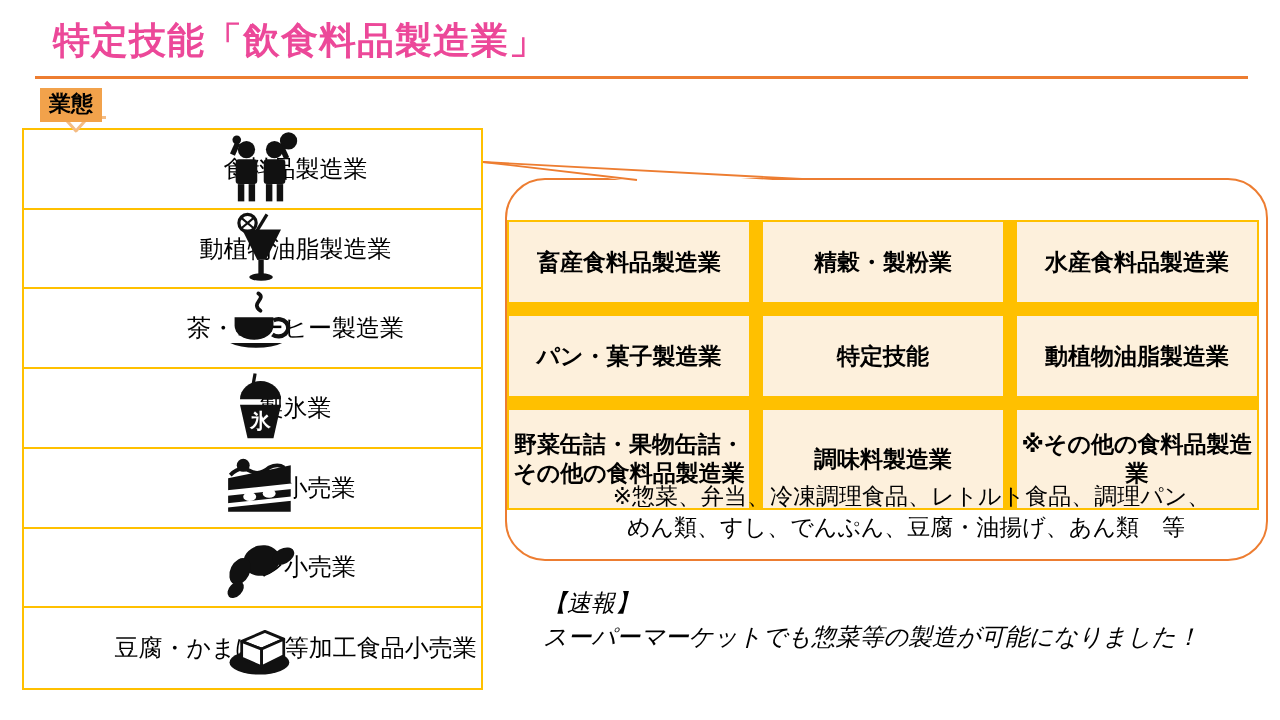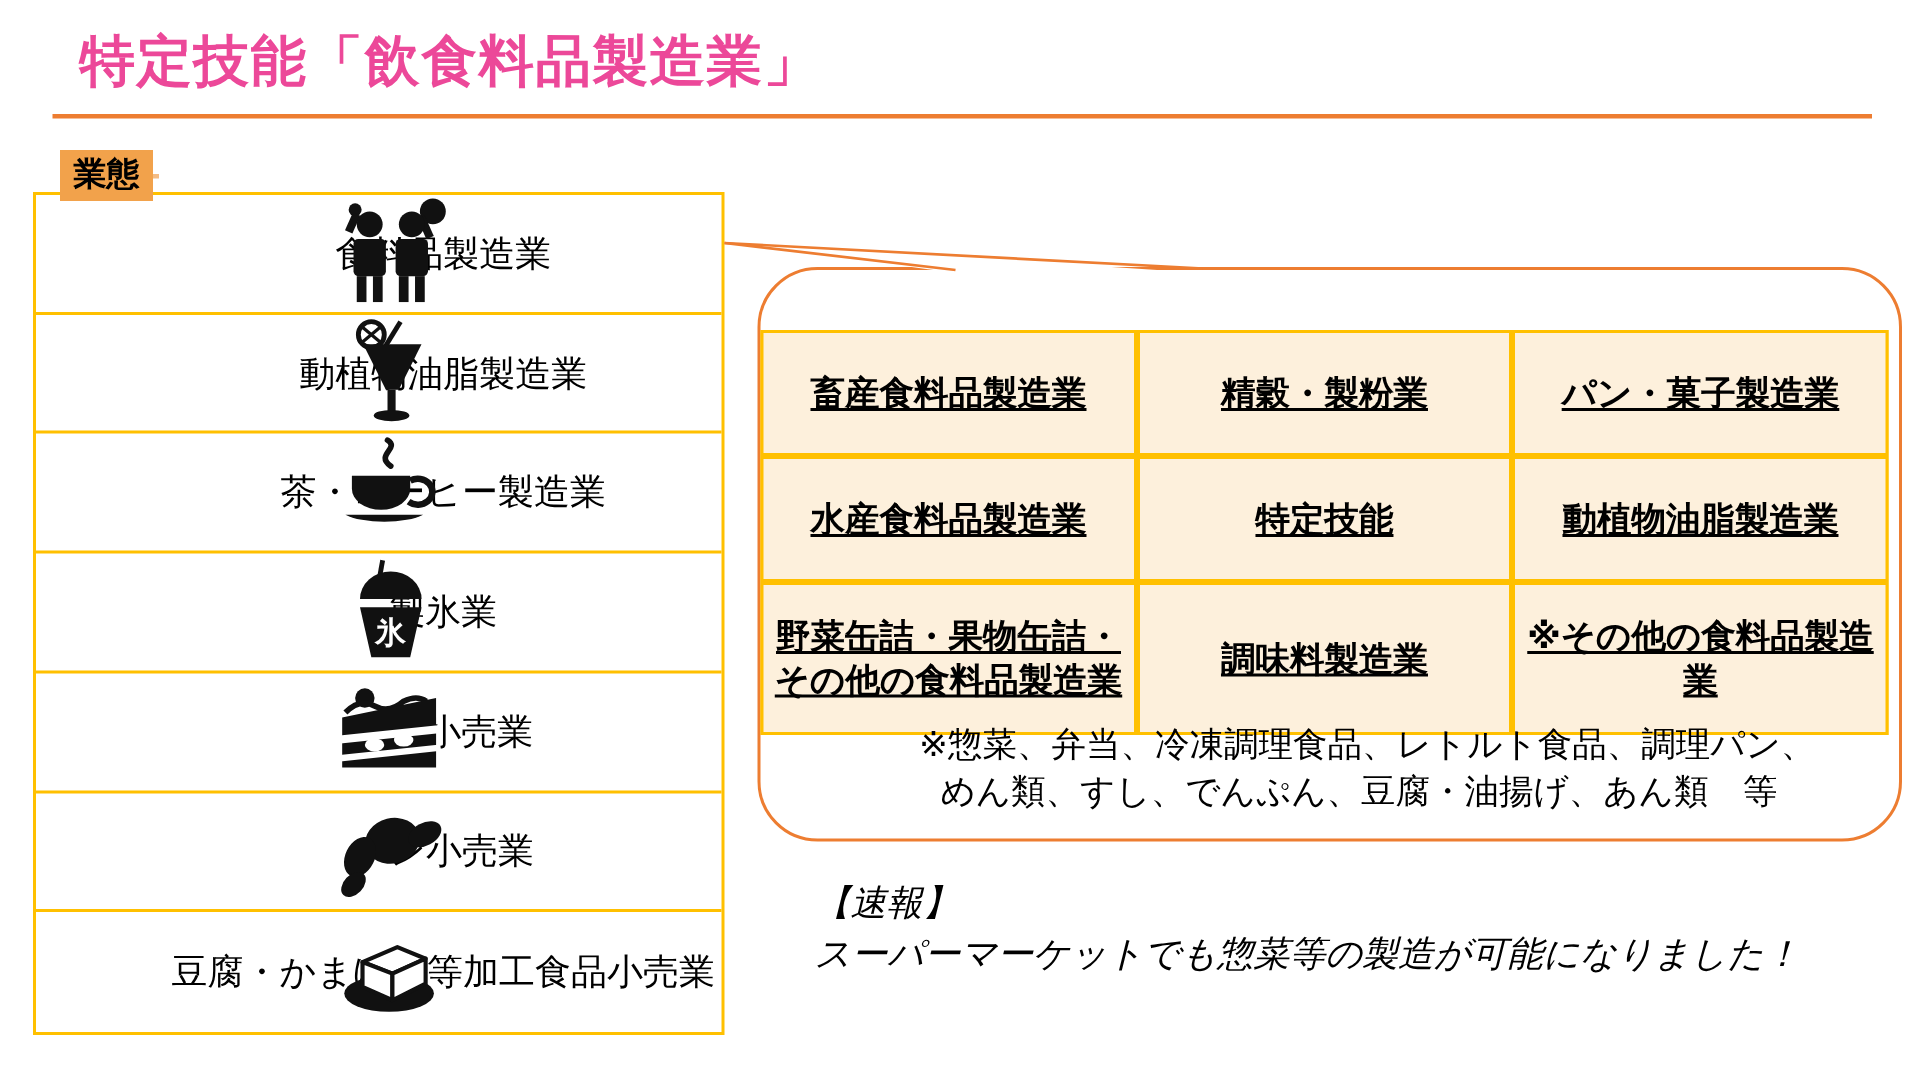--- a/index.html
+++ b/index.html
@@ -10,21 +10,21 @@
   }
   .title{
     position:absolute;left:35px;top:16px;
     font-size:37px;font-weight:700;letter-spacing:1px;color:#ec4899;margin-left:18px;
   }
   .title-underline{
     position:absolute;left:35px;top:76px;width:1213px;height:3px;
     background:#ED7D31;
   }
   .tag{
-    position:absolute;left:40px;top:100px;z-index:6;
+    position:absolute;left:40px;top:88px;z-index:6;
     background:#F2A24B;font-size:22px;font-weight:700;
     padding:1px 9px 3px 9px;color:#000;text-align:right;
   }
   .tag-pointer{
     position:absolute;left:44px;top:116px;z-index:5;pointer-events:none;
   }
   
   .biz-table{
     position:absolute;left:22px;top:128px;width:461px;height:562px;
     box-sizing:border-box;border:2px solid #FFC000;background:#fff;
@@ -50,22 +50,22 @@
     box-sizing:border-box;border:2px solid #ED7D31;border-radius:40px;
     background:#fff;z-index:2;
   }
   .tail-svg{
     position:absolute;left:0;top:0;width:1280px;height:720px;
     z-index:3;pointer-events:none;
   }
   .callout-table{
     position:absolute;left:0px;top:40px;width:752px;
     display:grid;grid-template-columns:1fr 1fr 1fr;
-    grid-template-rows:80px 80px 98px;gap:4px;
-    background:#FFC000;border:2px solid #FFC000;box-sizing:border-box;text-decoration:underline;
+    grid-template-rows:80px 80px 98px;gap:14px;
+    background:#FFC000;border:2px solid #FFC000;box-sizing:border-box;
   }
   .callout-cell{
     background:#FDF0DC;display:flex;align-items:center;justify-content:center;
     text-align:center;font-size:23px;font-weight:700;line-height:1.25;
     padding:2px 4px;box-sizing:border-box;color:#000;
   }
   .callout-note{
     position:absolute;left:2px;top:301px;width:745px;
     font-size:23px;line-height:31px;color:#000;
   }
@@ -174,22 +174,22 @@
     </svg>
     <div class="biz-label">豆腐・かまぼこ等加工食品小売業</div>
   </div>
 
 </div>
 
 <div class="callout-bubble">
   <div class="callout-table">
     <div class="callout-cell">畜産食料品製造業</div>
     <div class="callout-cell">精穀・製粉業</div>
+    <div class="callout-cell">水産食料品製造業</div>
     <div class="callout-cell">パン・菓子製造業</div>
-    <div class="callout-cell">水産食料品製造業</div>
     <div class="callout-cell">特定技能</div>
     <div class="callout-cell">動植物油脂製造業</div>
     <div class="callout-cell">野菜缶詰・果物缶詰・その他の食料品製造業</div>
     <div class="callout-cell">調味料製造業</div>
     <div class="callout-cell">※その他の食料品製造業</div>
   </div>
   <div class="callout-note">
     <span class="nl1">※惣菜、弁当、冷凍調理食品、レトルト食品、調理パン、</span>
     <span class="nl2">めん類、すし、でんぷん、豆腐・油揚げ、あん類　等</span>
   </div>

